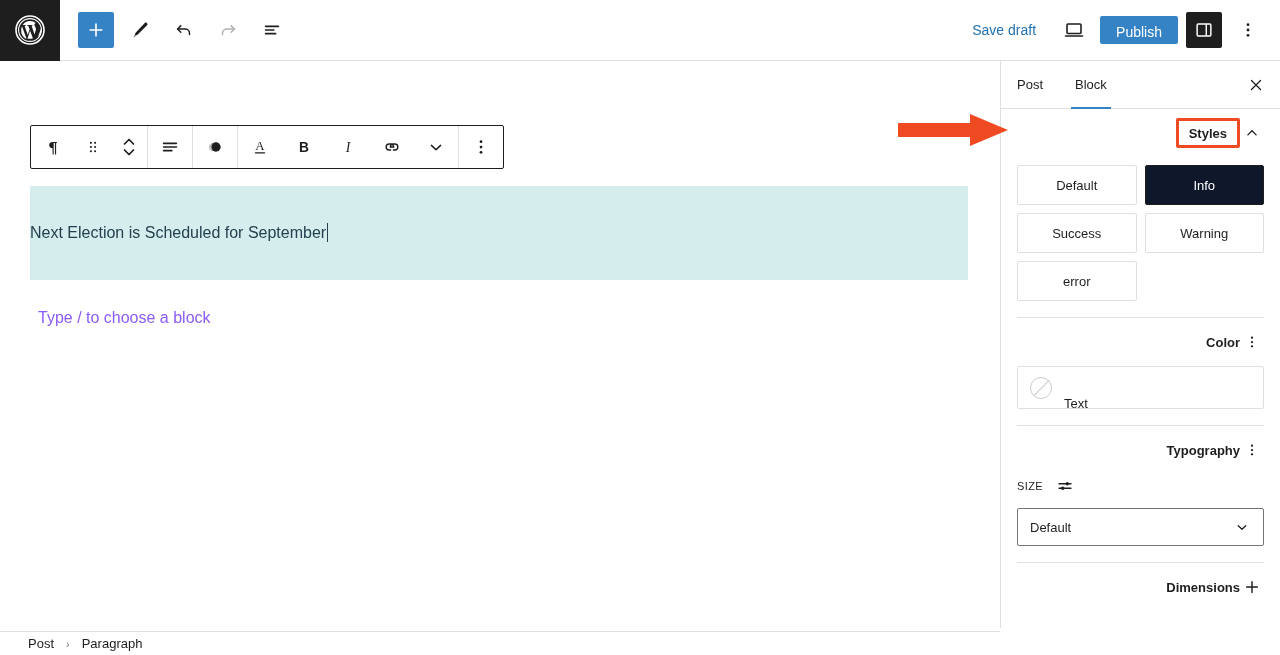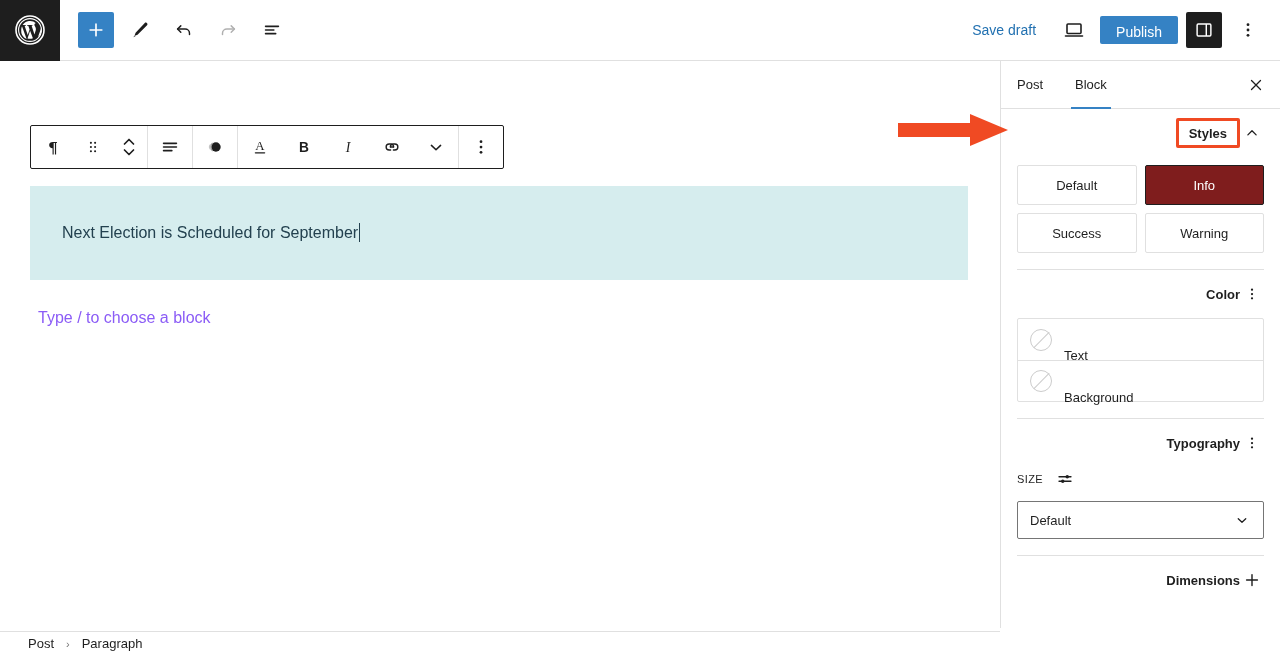--- a/index.html
+++ b/index.html
@@ -79,21 +79,21 @@
   .bt-btn.narrow { width: 36px; }
 
   
   .para-block {
     position: absolute; left: 30px; top: 125px;
     width: 938px; height: 94px;
     background: #d6edee;
     display: flex; align-items: center;
   }
   .para-text {
-    padding-left: 32px; font-size: 16px; color: #23414f;
+    font-size: 16px; color: #23414f;
     line-height: 1.5; white-space: pre;
   }
   .caret {
     display: inline-block; width: 1px; height: 19px;
     background: #23414f; vertical-align: -4px; margin-left: 1px;
   }
   .empty-block {
     position: absolute; left: 38px; top: 248px;
     font-size: 16px; color: #8b5cf6;
   }
@@ -148,21 +148,21 @@
 
   .style-grid {
     display: grid; grid-template-columns: 1fr 1fr; gap: 8px;
     padding: 8px 16px 16px 16px;
   }
   .style-item {
     height: 40px; border: 1px solid #e0e0e0; border-radius: 2px;
     display: flex; align-items: center; justify-content: center;
     font-size: 13px; color: #1e1e1e; background: #fff; cursor: pointer;
   }
-  .style-item.selected { background: #7f1d1d; color: #ffffff; border-color: #1e1e1e; }
+  .style-item.selected { background: #0f172a; color: #ffffff; border-color: #1e1e1e; }
 
   .dots-btn {
     width: 24px; height: 24px; border: none; background: none;
     cursor: pointer; display: flex; align-items: center; justify-content: center;
   }
 
   .color-list {
     margin: 0 16px 16px 16px; border: 1px solid #e0e0e0; border-radius: 2px;
   }
   .color-row {
@@ -392,44 +392,41 @@
         <path d="M6.5 14.5 12 9l5.5 5.5" fill="none" stroke="#1e1e1e" stroke-width="1.7" stroke-linecap="round" stroke-linejoin="round"></path>
       </svg>
     </button>
   </div>
 
   <div class="style-grid">
     <button class="style-item">Default</button>
     <button class="style-item selected">Info</button>
     <button class="style-item">Success</button>
     <button class="style-item">Warning</button>
+    <button class="style-item">error</button>
   </div>
 
   <div class="section-divider"></div>
 
   <div class="panel-header">
     <span class="panel-title">Color</span>
     <button class="dots-btn">
       <svg width="18" height="18" viewBox="0 0 24 24">
         <circle cx="12" cy="6.2" r="1.5" fill="#1e1e1e"></circle>
         <circle cx="12" cy="12" r="1.5" fill="#1e1e1e"></circle>
         <circle cx="12" cy="17.8" r="1.5" fill="#1e1e1e"></circle>
       </svg>
     </button>
   </div>
 
   <div class="color-list">
     <div class="color-row">
       <span class="swatch"></span>
       <span class="color-label">Text</span>
     </div>
-    <div class="color-row">
-      <span class="swatch"></span>
-      <span class="color-label">Background</span>
-    </div>
   </div>
 
   <div class="section-divider"></div>
 
   <div class="panel-header">
     <span class="panel-title">Typography</span>
     <button class="dots-btn">
       <svg width="18" height="18" viewBox="0 0 24 24">
         <circle cx="12" cy="6.2" r="1.5" fill="#1e1e1e"></circle>
         <circle cx="12" cy="12" r="1.5" fill="#1e1e1e"></circle>

